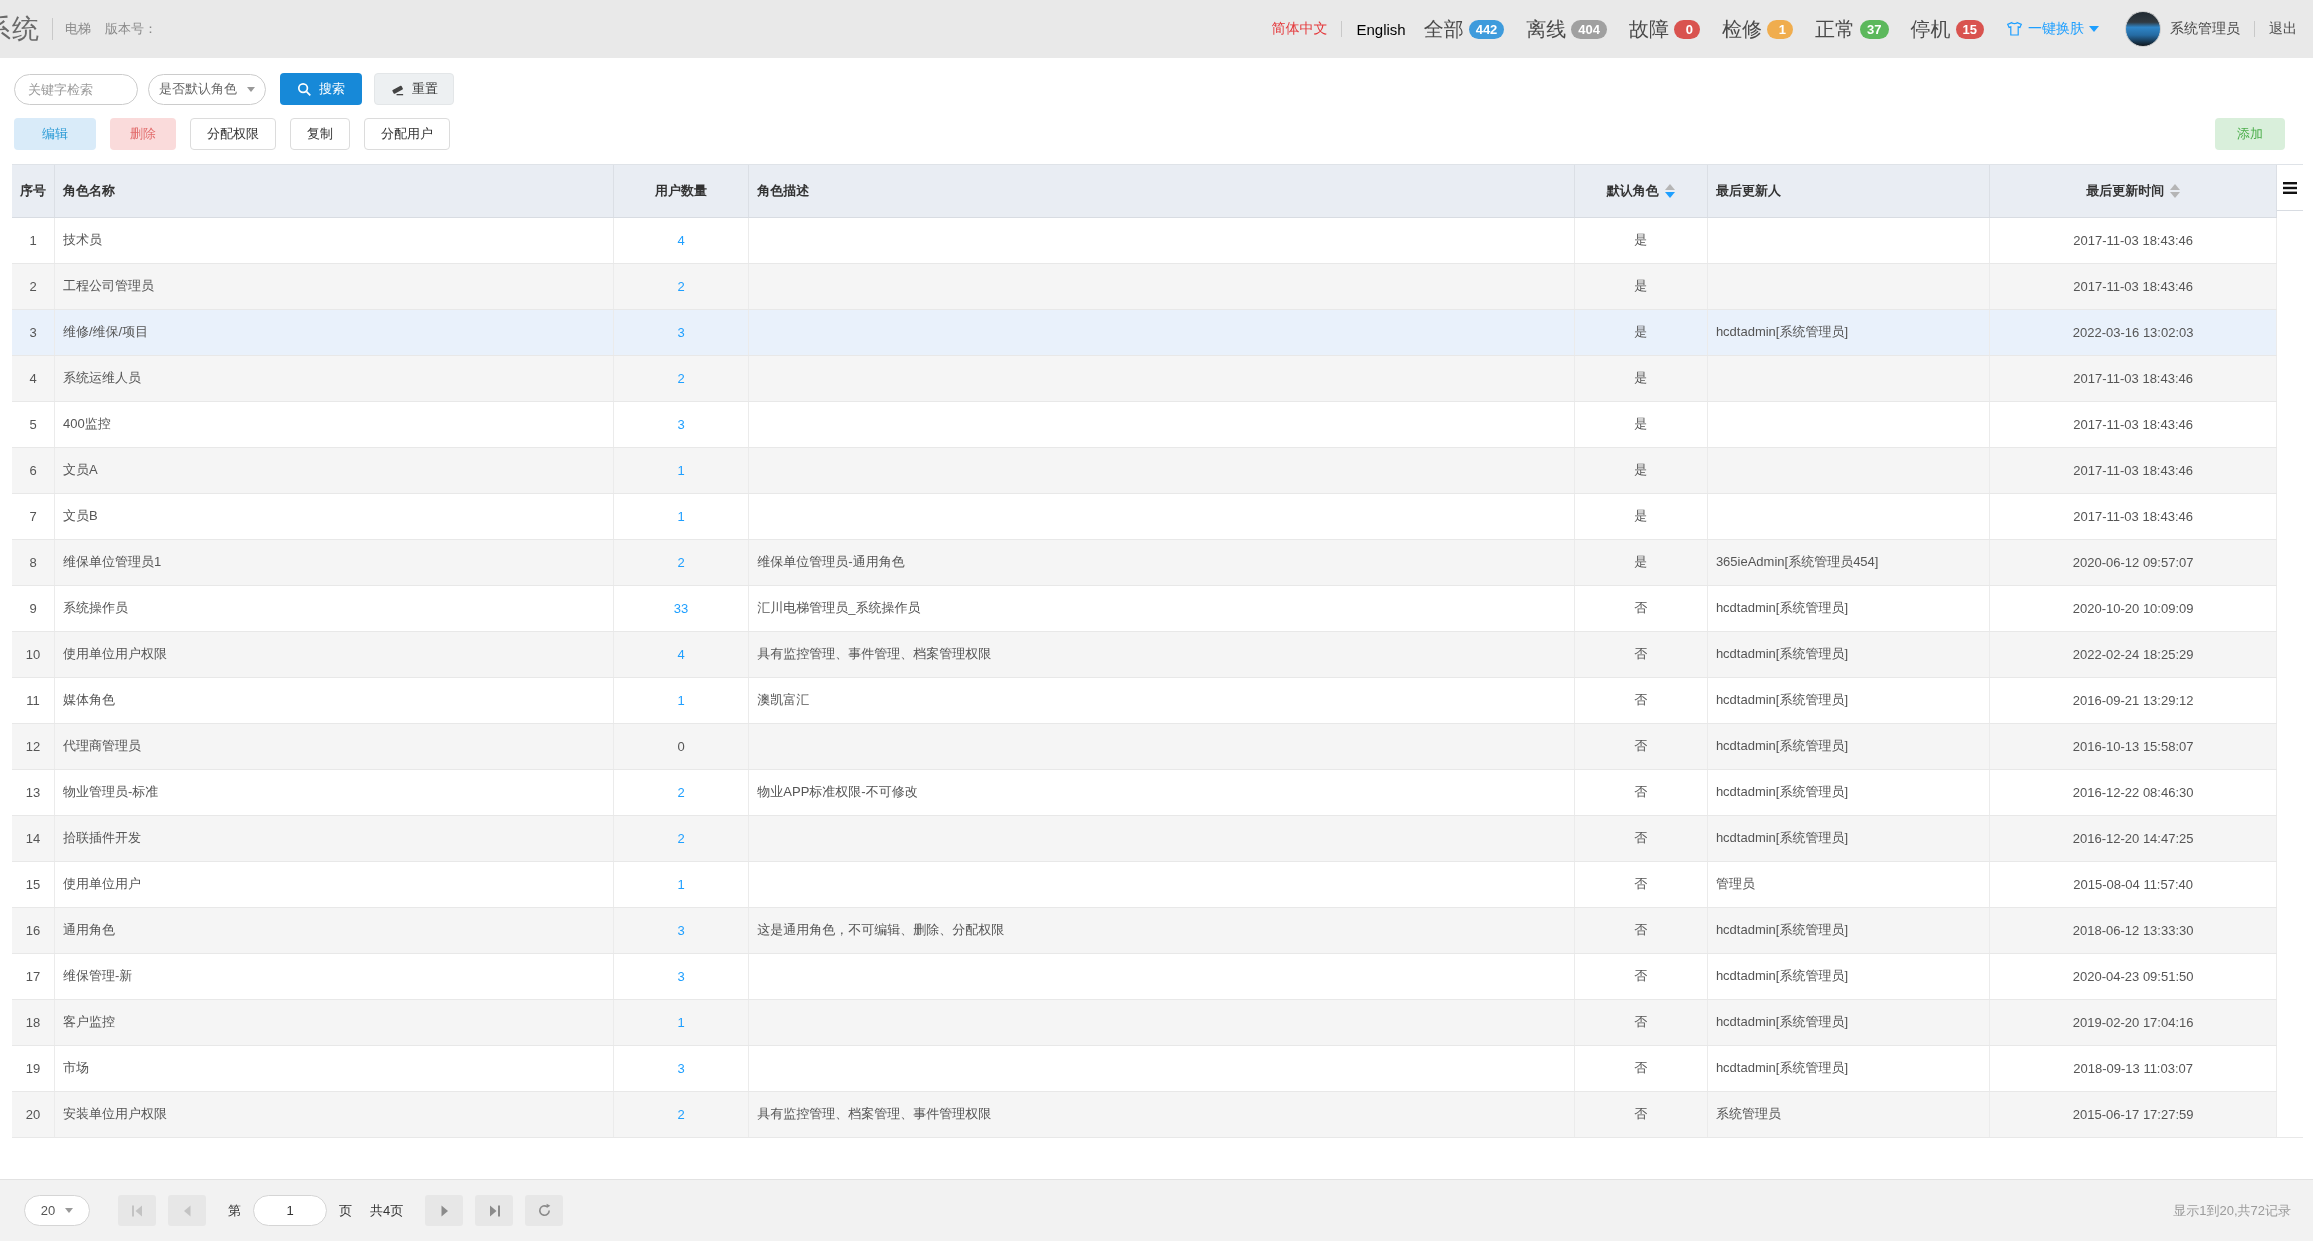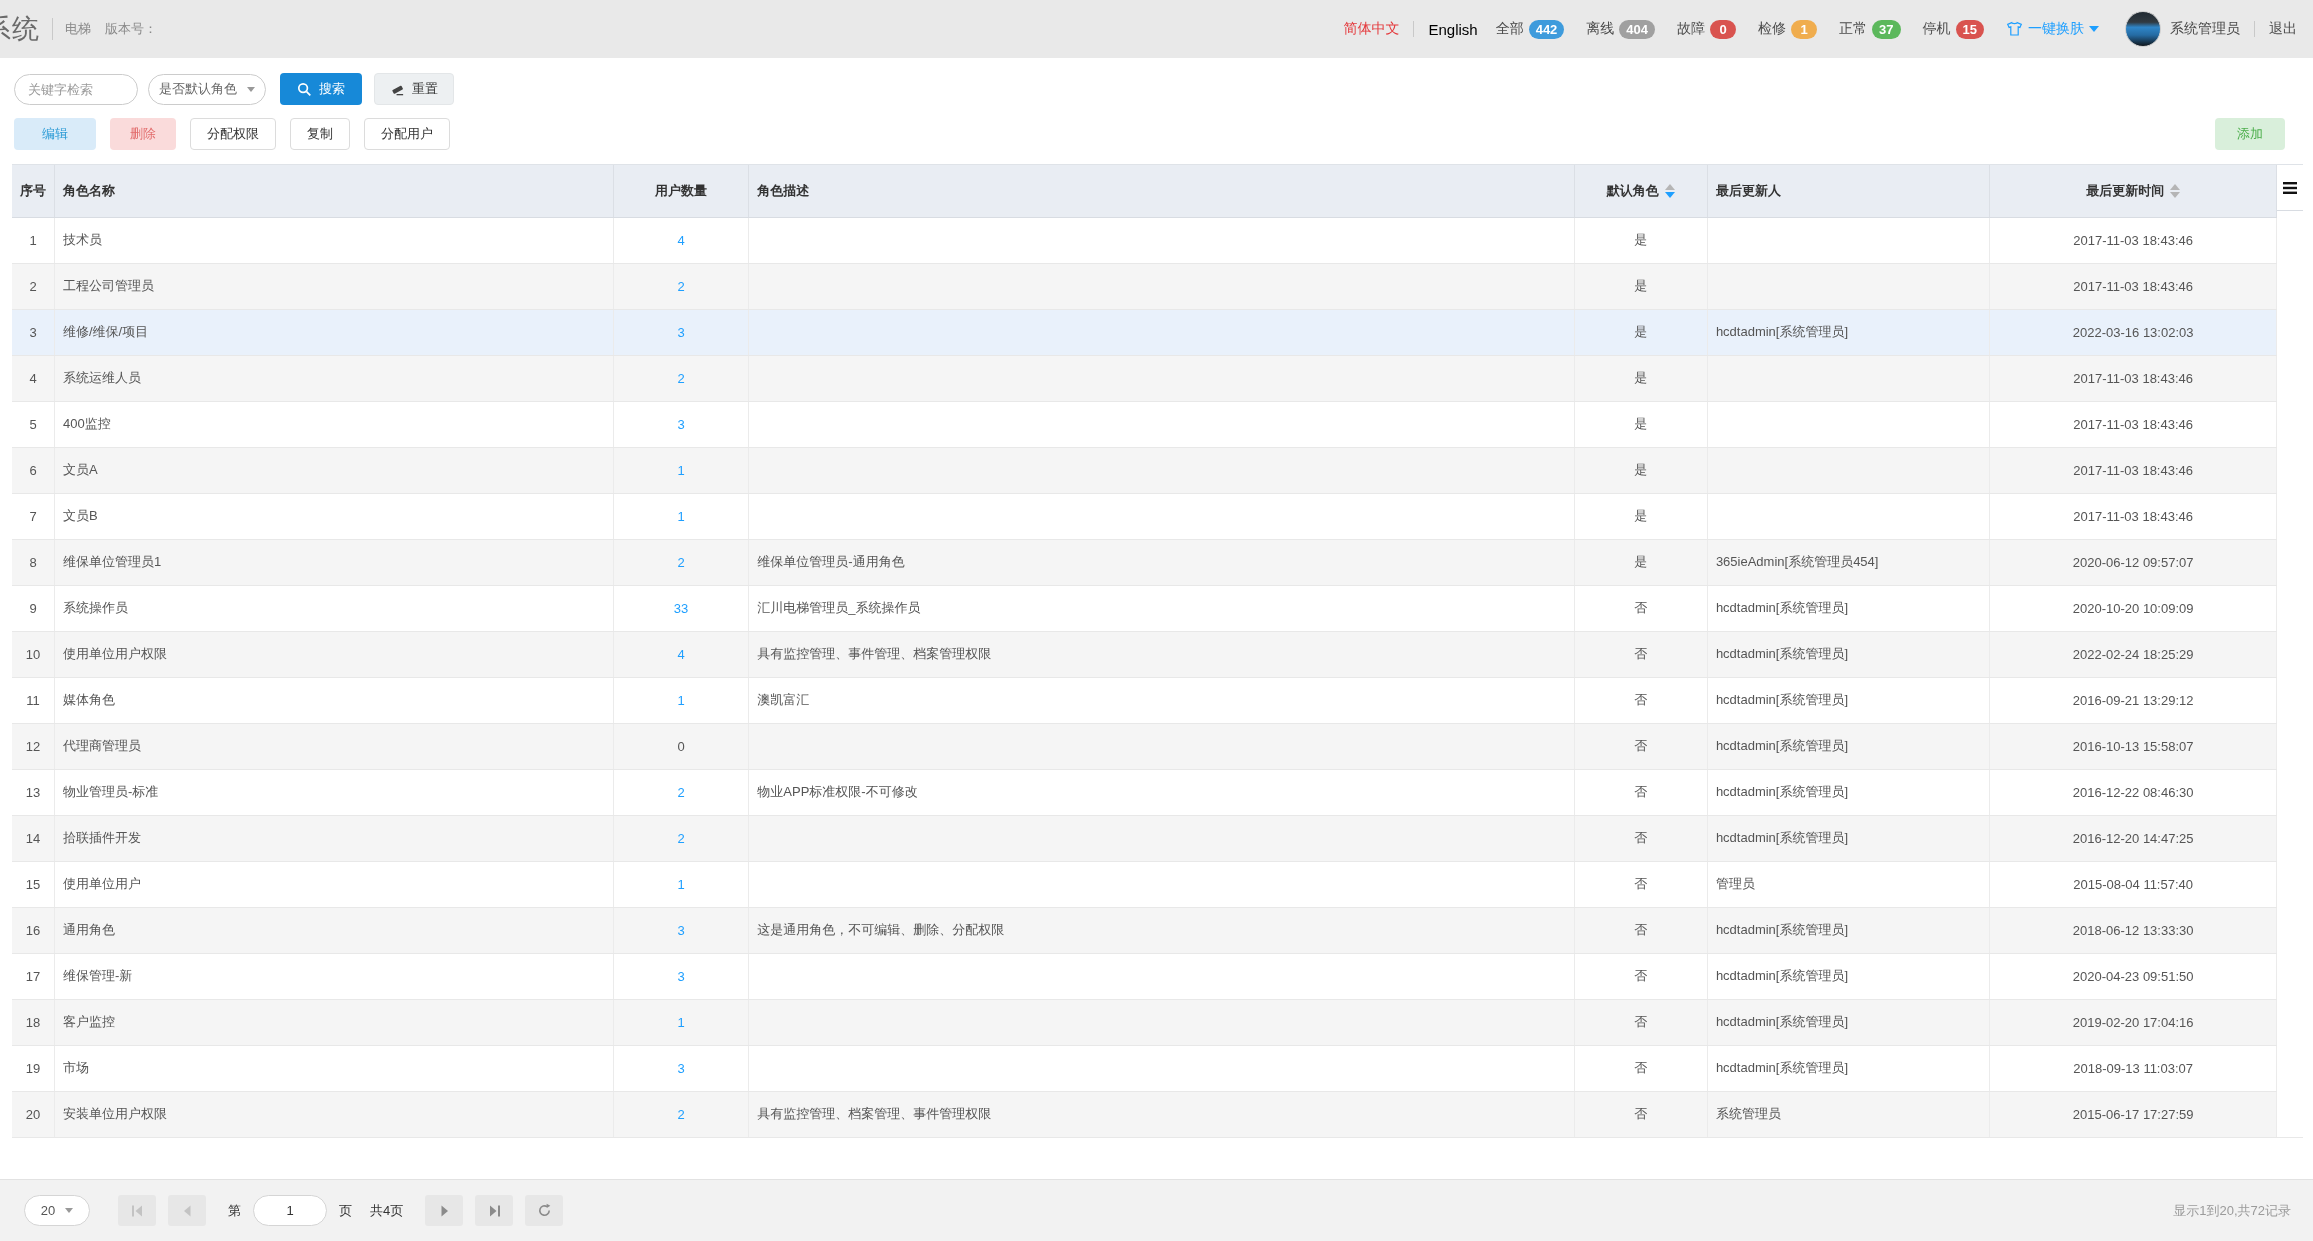--- a/index.html
+++ b/index.html
@@ -12,22 +12,22 @@
   .topbar-left { display:flex; align-items:center; white-space:nowrap; }
   .app-title { font-size:27px; color:#6a6a6a; margin-left:-16px; letter-spacing:1px; }
   .tb-divider { width:1px; height:22px; background:#c9c9c9; margin:0 12px; display:inline-block; }
   .tb-divider.sm { height:16px; margin:0 14px; }
   .product-label, .version-label { font-size:13px; color:#8a8a8a; margin-right:14px; }
   .topbar-right { display:flex; align-items:center; white-space:nowrap; }
   .lang-zh { color:#e4393c; font-size:14px; cursor:pointer; }
   .lang-en { color:#000000; font-size:15px; cursor:pointer; margin-right:18px; }
   .badges { display:flex; align-items:center; }
   .badge-group { display:flex; align-items:center; margin-right:22px; cursor:pointer; }
-  .badge-label { color:#4a4a4a; font-size:14px; margin-right:5px; }
-  .badge-pill { color:#fff; font-weight:bold; font-size:13px; min-width:26px; text-align:center; padding:2px 7px; border-radius:10px; }
+  .badge-label { color:#4a4a4a; font-size:20px; margin-right:5px; }
+  .badge-pill { color:#fff; font-weight:bold; font-size:13px; min-width:26px; text-align:right; padding:2px 7px; border-radius:10px; }
   .skin { display:flex; align-items:center; color:#1e9fff; font-size:14px; cursor:pointer; margin-right:26px; }
   .skin svg { margin-right:5px; }
   .skin-caret { width:0; height:0; border-left:5px solid transparent; border-right:5px solid transparent; border-top:6px solid #1e9fff; margin-left:5px; }
   .avatar { width:36px; height:36px; border-radius:50%; margin-right:9px; background:linear-gradient(180deg,#222b33 0%,#313a41 30%,#2f86c8 45%,#256ba3 68%,#10161c 100%); border:1px solid #cfcfcf; }
   .user-name { color:#4a4a4a; font-size:14px; }
   .logout { color:#4a4a4a; font-size:14px; cursor:pointer; }
 
   
   .toolbar-row1 { flex:none; display:flex; align-items:center; padding:15px 14px 0 14px; background:#fff; }
   .search-input { width:124px; height:31px; border:1px solid #ccc; border-radius:16px; padding:8px 13px; font-size:13px; color:#555; outline:none; margin-right:10px; background:#fff; }

